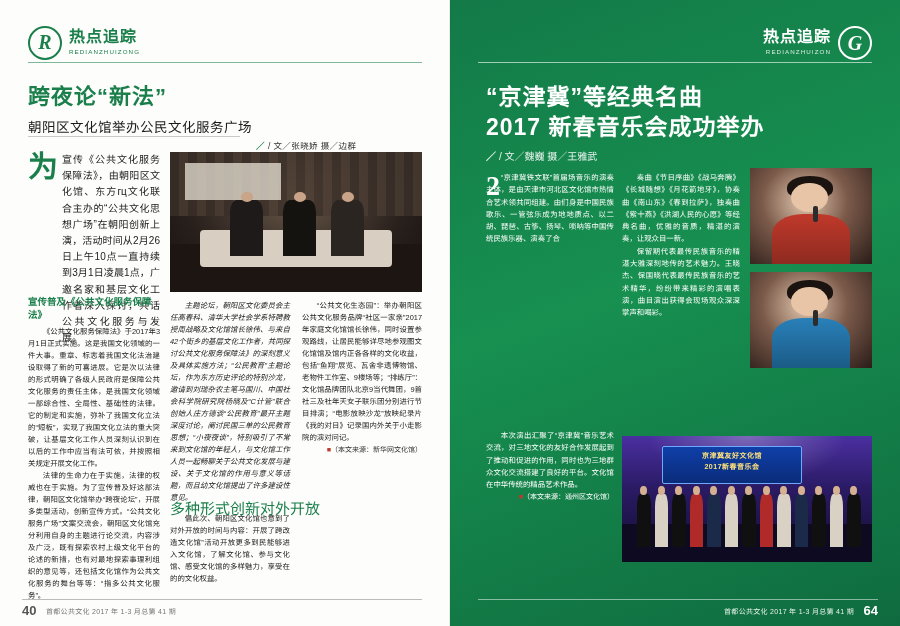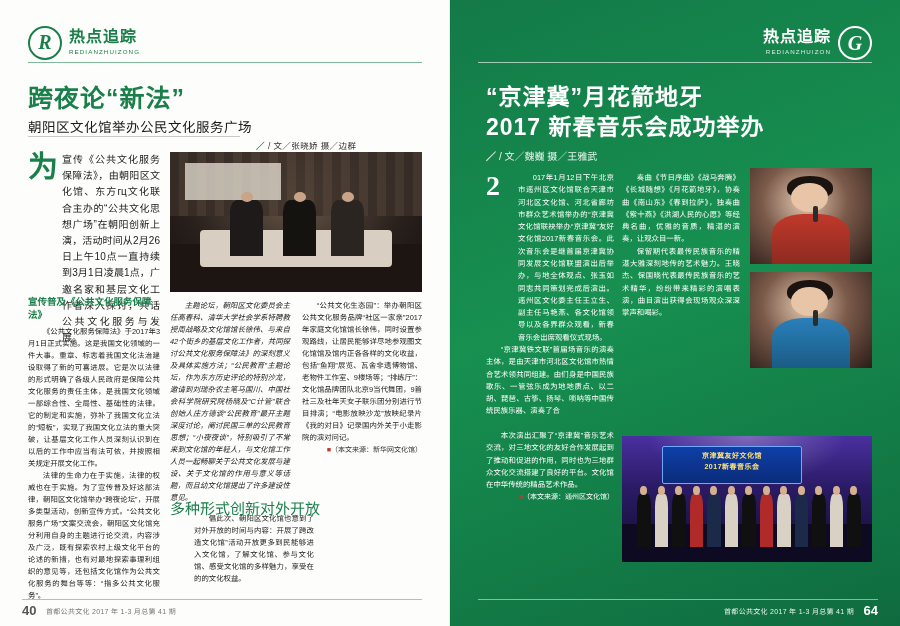--- a/index.html
+++ b/index.html
@@ -26,21 +26,21 @@
     line-height:1;
   }
   .rlogo-r{transform:translateY(-1px);}
   .head-txt{padding-top:2px;}
   .head-cn{font-size:16px;color:#1a7f4b;font-weight:bold;letter-spacing:1px;line-height:1.1;}
   .head-en{font-size:6.2px;color:#1a7f4b;letter-spacing:1.1px;margin-top:2px;}
   .head-rule{position:absolute;left:28px;top:62px;width:394px;height:1px;background:#1a7f4b;opacity:.55;}
 
   .title-main{
     position:absolute;left:28px;top:84px;
-    font-size:25px;font-weight:bold;color:#1a7f4b;
+    font-size:22px;font-weight:bold;color:#1a7f4b;
     letter-spacing:1px;line-height:1.15;
     font-family:"Liberation Sans","DejaVu Sans",sans-serif;
   }
   .title-sub{
     position:absolute;left:28px;top:116px;
     font-size:13.5px;color:#1a1a1a;letter-spacing:.5px;
   }
   .byline{
     position:absolute;left:256px;top:139px;
     font-size:8.5px;color:#333;letter-spacing:.4px;
@@ -70,21 +70,21 @@
     font-size:9.5px;font-weight:bold;color:#1a7f4b;line-height:1.35;
   }
   .sub-head2{
     position:absolute;left:170px;top:497px;
     font-size:15px;font-weight:normal;color:#1a7f4b;
   }
 
   .col{position:absolute;font-size:7.4px;line-height:1.62;color:#222;text-align:justify;}
   .c1{left:28px;top:326px;width:132px;}
   .c2{left:170px;top:300px;width:120px;font-style:italic;}
-  .c2b{left:170px;top:513px;width:120px;margin-left:24px;}
+  .c2b{left:170px;top:513px;width:120px;}
   .c3{left:302px;top:300px;width:120px;}
   .col p{margin:0 0 0 0;text-indent:14.8px;}
 
   .end-note{margin-top:4px;text-align:right;font-size:7px;color:#333;text-indent:0;}
   .end-mark{color:#c0392b;}
 
   
   .foot-l{position:absolute;left:0;bottom:0;width:450px;height:30px;}
   .pgnum-l{position:absolute;left:22px;bottom:8px;font-size:13px;color:#555;font-weight:bold;}
   .foot-txt-l{position:absolute;left:46px;bottom:10px;font-size:7px;color:#777;letter-spacing:.3px;}
@@ -245,30 +245,29 @@
         <div class="head-cn head-cn-w">热点追踪</div>
         <div class="head-en head-en-w">REDIANZHUIZON</div>
       </div>
       <div class="rlogo rlogo-w">
         <span>G</span>
       </div>
     </div>
     <div class="head-rule-r"></div>
 
     <div class="rtitle">
-      <div>“京津冀”月花箭地牙</div>
+      <div>“京津冀”等经典名曲</div>
       <div>2017 新春音乐会成功举办</div>
     </div>
     <div class="rbyline">
       <span class="slash">／</span><span>/ 文／魏巍  摄／王雅武</span>
     </div>
 
     <div class="rdrop">2</div>
     <div class="rcol rc1">
-      <p class="ind">017年1月12日下午北京市遥州区文化馆联合天津市河北区文化馆、河北省廊坊市群众艺术馆举办的“京津冀文化馆联袂举办“京津冀”友好文化馆2017新春音乐会。此次音乐会是继首届京津冀协同发展文化馆联盟演出后举办，与地全体观点、张玉如同志共同策划完成后演出。遥州区文化委主任王立生、副主任马艳燕、各文化馆领导以及各界群众观看，新春音乐会出席观看仪式现场。</p>
       <p>“京津冀铁文联”首届场音乐的演奏主体，是由天津市河北区文化馆市热情合艺术领共同组建。由们身是中国民族歌乐、一管弦乐成为地地质点、以二胡、琵琶、古筝、扬琴、唢呐等中国传统民族乐器、演奏了合</p>
     </div>
 
     <div class="rcol rc2">
       <p>奏曲《节日序曲》《战马奔腾》《长城随想》《月花箭地牙》，协奏曲《南山东》《春到拉萨》，独奏曲《紫十燕》《洪湖人民的心愿》等经典名曲，优雅的音质，精湛的演奏，让观众目一新。</p>
       <p>保留期代表最传民族音乐的精湛大雅深刻地传的艺术魅力。王晓杰、保国晓代表最传民族音乐的艺术精华，纷纷带来精彩的演唱表演，曲目演出获得会现场观众深深掌声和喝彩。</p>
     </div>
 
     <div class="rphoto1">
       <div class="singer">

